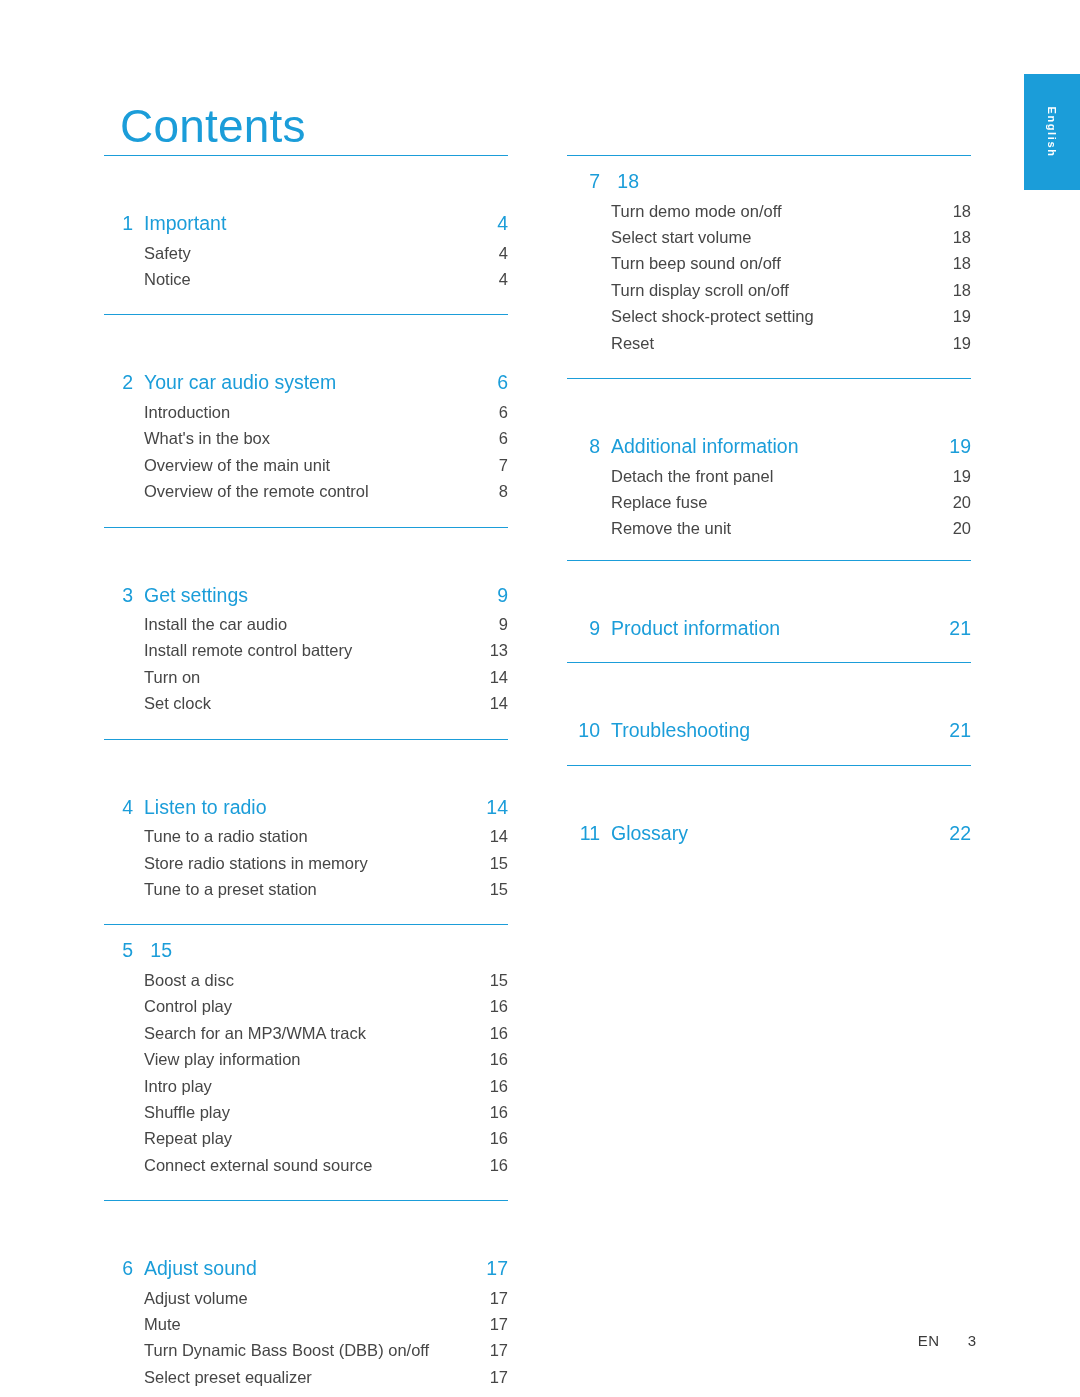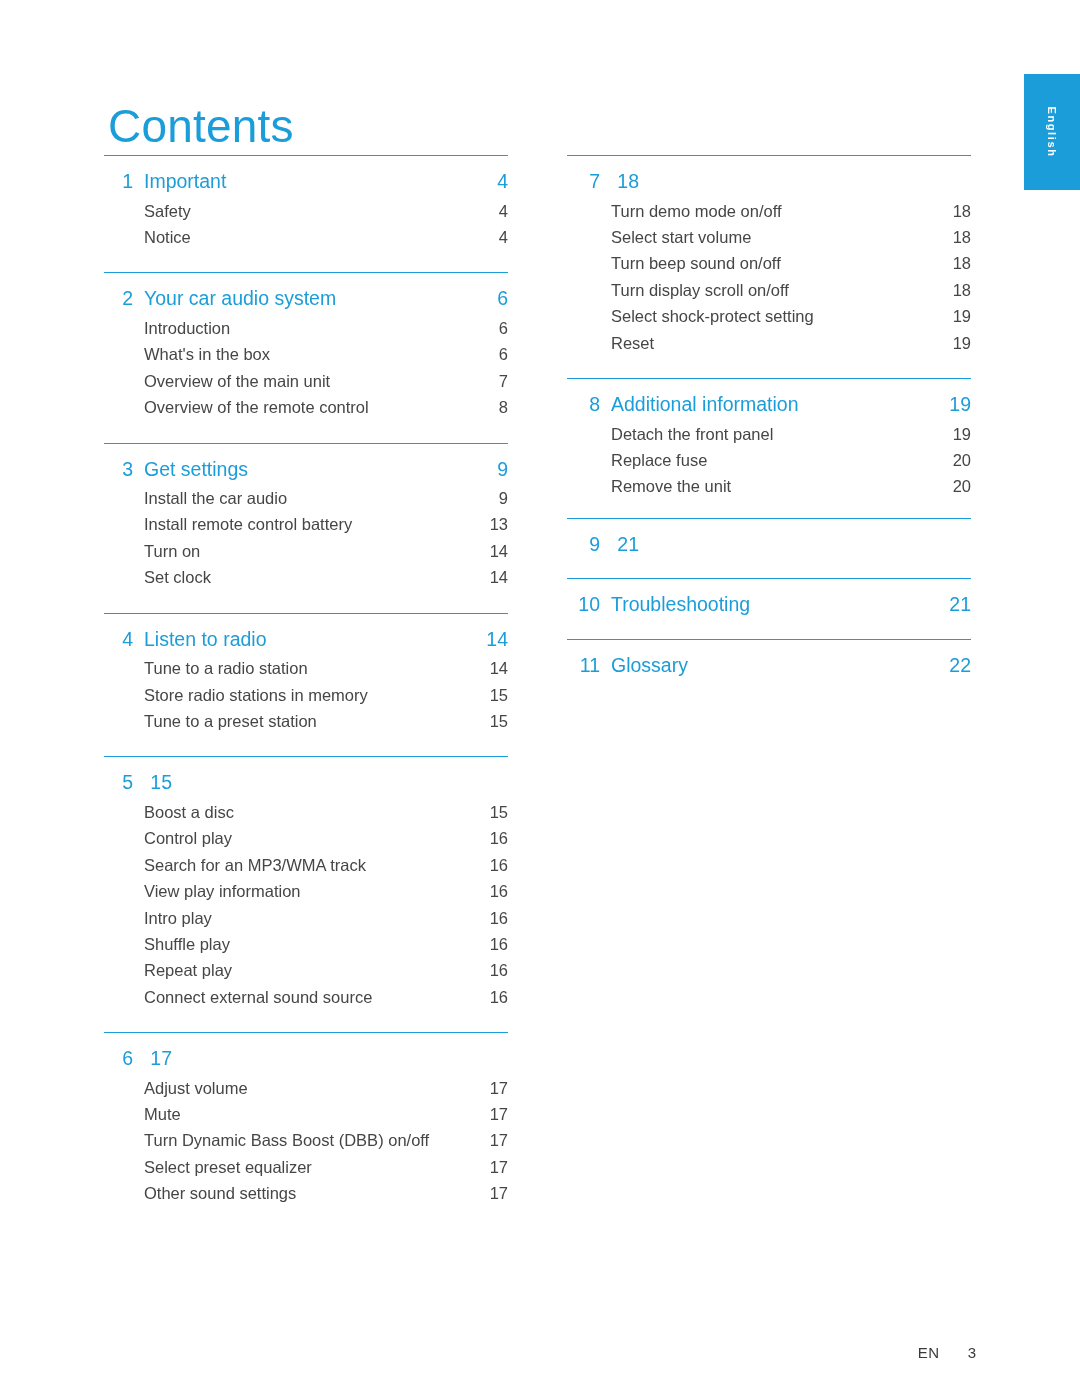--- a/index.html
+++ b/index.html
@@ -12,21 +12,21 @@
     height: 1397px;
     position: relative;
     font-family: "Liberation Sans", sans-serif;
     color: #3a3a3a;
     overflow: hidden;
   }
 
   
   .page-title {
     position: absolute;
-    left: 108px;
+    left: 120px;
     top: 68px;
     font-size: 46px;
     font-weight: 400;
     color: #1b9dd9;
     letter-spacing: 0.2px;
     font-family: "Liberation Sans", sans-serif;
   }
 
   
   .side-tab {
@@ -78,20 +78,21 @@
   }
   .chapter-num {
     width: 40px;
     flex: 0 0 40px;
     text-align: right;
     padding-right: 11px;
     box-sizing: border-box;
   }
   .chapter-title {
     flex: 1 1 auto;
+    margin-top: 42px;
   }
   .chapter-page {
     flex: 0 0 auto;
     text-align: right;
     min-width: 28px;
   }
 
   .entry-row {
     display: flex;
     align-items: baseline;
@@ -113,21 +114,21 @@
   }
 
   
   .col-right .chapter-num { width: 44px; flex: 0 0 44px; }
   .col-right .entry-title { padding-left: 44px; }
 
   
   .footer {
     position: absolute;
     right: 104px;
-    bottom: 36px;
+    bottom: 48px;
     display: flex;
     align-items: baseline;
     font-size: 15px;
     color: #3a3a3a;
   }
   .footer-en { letter-spacing: 0.5px; }
   .footer-page { margin-left: 28px; }
 </style>
 </head>
 <body>
@@ -255,20 +256,21 @@
           <span class="entry-page">16</span>
         </div>
         <div class="entry-row">
           <span class="entry-title">Connect external sound source</span>
           <span class="entry-page">16</span>
         </div>
       </div>
       <div class="section gap-md">
         <div class="chapter-row">
           <span class="chapter-num">6</span>
+          <span class="chapter-title">Adjust sound</span>
           <span class="chapter-page">17</span>
         </div>
         <div class="entry-row">
           <span class="entry-title">Adjust volume</span>
           <span class="entry-page">17</span>
         </div>
         <div class="entry-row">
           <span class="entry-title">Mute</span>
           <span class="entry-page">17</span>
         </div>
@@ -332,20 +334,21 @@
           <span class="entry-page">20</span>
         </div>
         <div class="entry-row">
           <span class="entry-title">Remove the unit</span>
           <span class="entry-page">20</span>
         </div>
       </div>
       <div class="section gap-sm">
         <div class="chapter-row">
           <span class="chapter-num">9</span>
+          <span class="chapter-title">Product information</span>
           <span class="chapter-page">21</span>
         </div>
       </div>
       <div class="section gap-sm">
         <div class="chapter-row">
           <span class="chapter-num">10</span>
           <span class="chapter-title">Troubleshooting</span>
           <span class="chapter-page">21</span>
         </div>
       </div>

